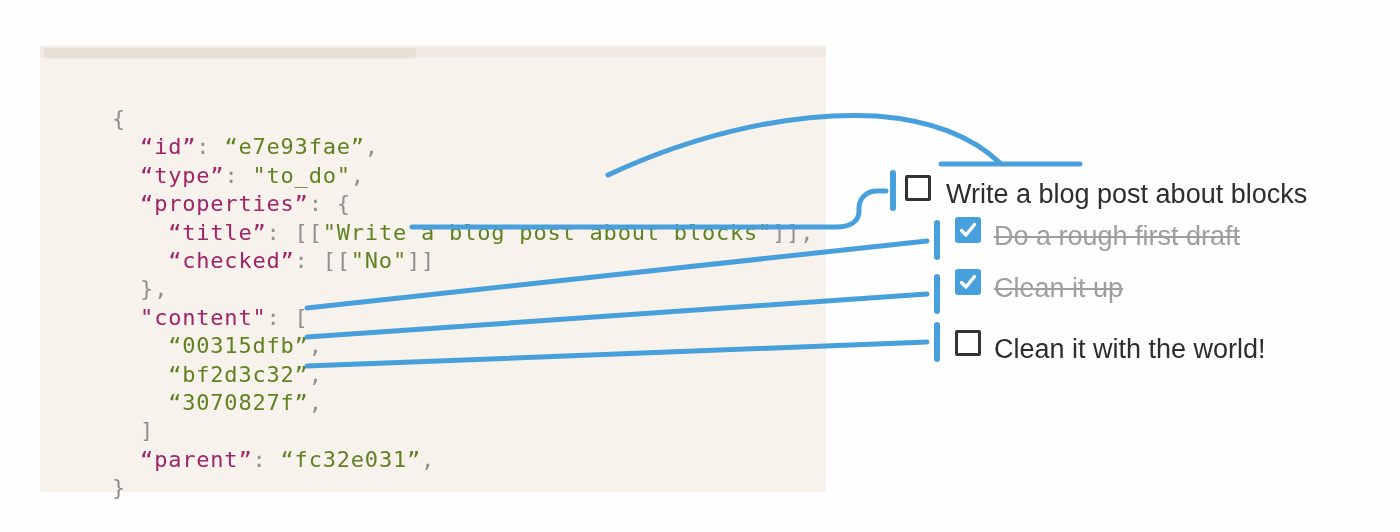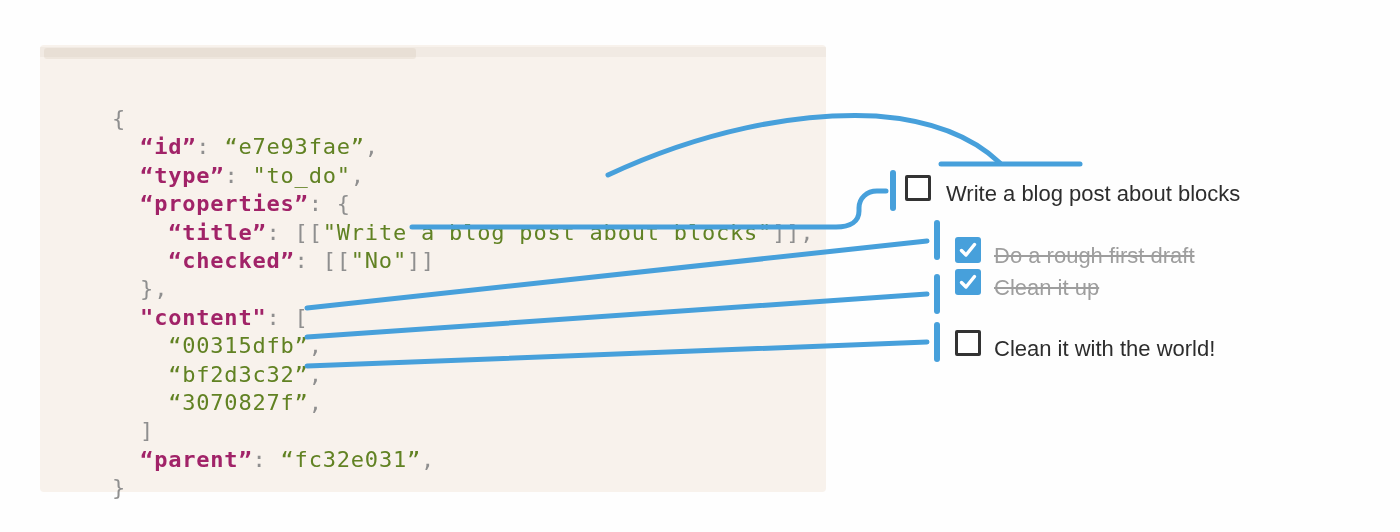--- a/index.html
+++ b/index.html
@@ -32,42 +32,42 @@
     position:absolute;left:4px;top:3px;width:372px;height:11px;
     background:rgba(185,165,145,0.16);border-radius:3px;
   }
   .code{
     position:absolute;left:72px;top:60px;margin:0;
     font-family:"DejaVu Sans Mono",monospace;
     font-size:22px;line-height:28.4px;letter-spacing:0.8px;
     white-space:pre;
   }
   .code-line{height:28.4px;}
-  .tok-k{color:var(--key);font-weight:bold;}
+  .tok-k{color:var(--key);}
   .tok-s{color:var(--str);margin-top:41px;}
   .tok-p{color:var(--punc);}
   
   .connectors{position:absolute;left:0;top:0;width:1400px;height:532px;pointer-events:none;}
   .connectors path{fill:none;stroke:var(--accent);stroke-linecap:round;stroke-linejoin:round;}
   .wire{stroke-width:5px;}
   .cap{stroke-width:6px;}
   
   .todo-row{position:absolute;display:flex;align-items:center;gap:13px;height:28px;}
   .todo-row.r0{left:905px;top:174px;gap:15px;}
-  .todo-row.r1{left:955px;top:236px;align-items:center;}
+  .todo-row.r1{left:955px;top:216px;align-items:center;}
   .todo-row.r2{left:955px;top:268px;}
   .todo-row.r3{left:955px;top:329px;}
   .checkbox{
     width:26px;height:26px;box-sizing:border-box;flex:0 0 auto;
     display:flex;align-items:center;justify-content:center;
   }
   .checkbox.unchecked{background:#ffffff;border:3px solid var(--box-border);border-radius:2px;}
   .checkbox.checked{background:var(--accent);border-radius:3px;}
   .checkbox.checked svg{display:block;}
-  .todo-label{font-size:22px;color:var(--ink);white-space:nowrap;margin-top:12px;}
+  .todo-label{font-size:27px;color:var(--ink);white-space:nowrap;margin-top:12px;}
   .todo-row.done .todo-label{color:var(--done);text-decoration:line-through;text-decoration-thickness:2px;}
 </style>
 </head>
 <body>
 
 <div class="stage">
 
   <div class="panel">
     <div class="streak-wide"></div>
     <div class="streak-left"></div>

